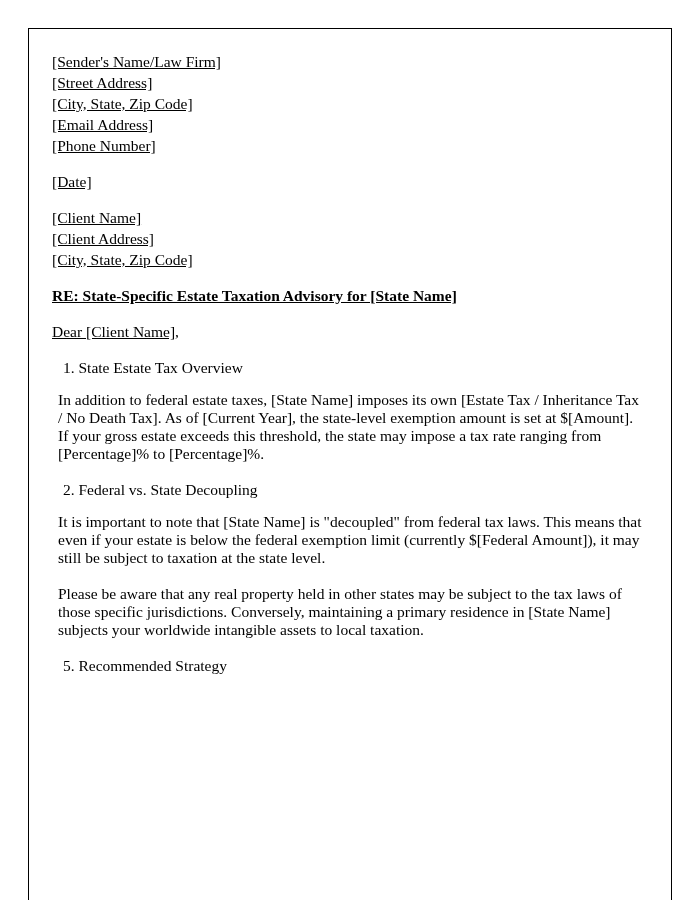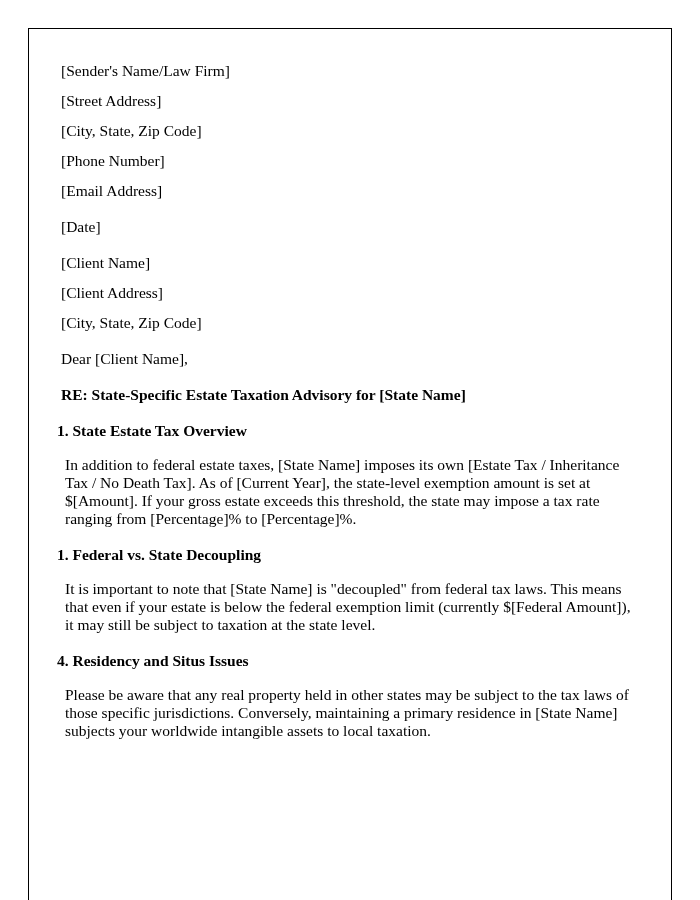--- a/index.html
+++ b/index.html
@@ -21,72 +21,72 @@
     background: #ffffff;
   }
   .content {
     padding: 21px 20px 0 20px;
     font-family: "Liberation Serif", "DejaVu Serif", serif;
     font-size: 15.5px;
     line-height: 18px;
     color: #000000;
   }
   .block { margin: 0 0 18px 0; }
-  .line { margin: 12px; }
+  .line { margin: 3px; text-decoration: underline; }
   .bold { font-weight: bold; }
   .section { margin: 0 0 18px 0; }
-  .section .heading { font-weight: bold; margin: 8px; }
-  .section .body { margin: 16px; }
+  .section .heading { font-weight: normal; margin: 14px; }
+  .section .body { margin: 9px; }
 </style>
 </head>
 <body>
 
 <div class="page">
   <div class="content">
 
     <div class="block">
       <p class="line">[Sender's Name/Law Firm]</p>
       <p class="line">[Street Address]</p>
       <p class="line">[City, State, Zip Code]</p>
+      <p class="line">[Email Address]</p>
       <p class="line">[Phone Number]</p>
-      <p class="line">[Email Address]</p>
     </div>
 
     <div class="block">
       <p class="line">[Date]</p>
     </div>
 
     <div class="block">
       <p class="line">[Client Name]</p>
       <p class="line">[Client Address]</p>
       <p class="line">[City, State, Zip Code]</p>
     </div>
 
     <div class="block">
-      <p class="line">Dear [Client Name],</p>
+      <p class="line bold">RE: State-Specific Estate Taxation Advisory for [State Name]</p>
     </div>
 
     <div class="block">
-      <p class="line bold">RE: State-Specific Estate Taxation Advisory for [State Name]</p>
+      <p class="line">Dear [Client Name],</p>
     </div>
 
 
     <div class="section">
       <p class="heading">1. State Estate Tax Overview</p>
       <p class="body">In addition to federal estate taxes, [State Name] imposes its own [Estate Tax / Inheritance Tax / No Death Tax]. As of [Current Year], the state-level exemption amount is set at $[Amount]. If your gross estate exceeds this threshold, the state may impose a tax rate ranging from [Percentage]% to [Percentage]%.</p>
     </div>
 
     <div class="section">
-      <p class="heading">1. Federal vs. State Decoupling</p>
+      <p class="heading">2. Federal vs. State Decoupling</p>
       <p class="body">It is important to note that [State Name] is "decoupled" from federal tax laws. This means that even if your estate is below the federal exemption limit (currently $[Federal Amount]), it may still be subject to taxation at the state level.</p>
     </div>
 
 
     <div class="section">
-      <p class="heading">4. Residency and Situs Issues</p>
       <p class="body">Please be aware that any real property held in other states may be subject to the tax laws of those specific jurisdictions. Conversely, maintaining a primary residence in [State Name] subjects your worldwide intangible assets to local taxation.</p>
     </div>
 
     <div class="section">
+      <p class="heading">5. Recommended Strategy</p>
     </div>
 
   </div>
 </div>
 
 </body></html>

